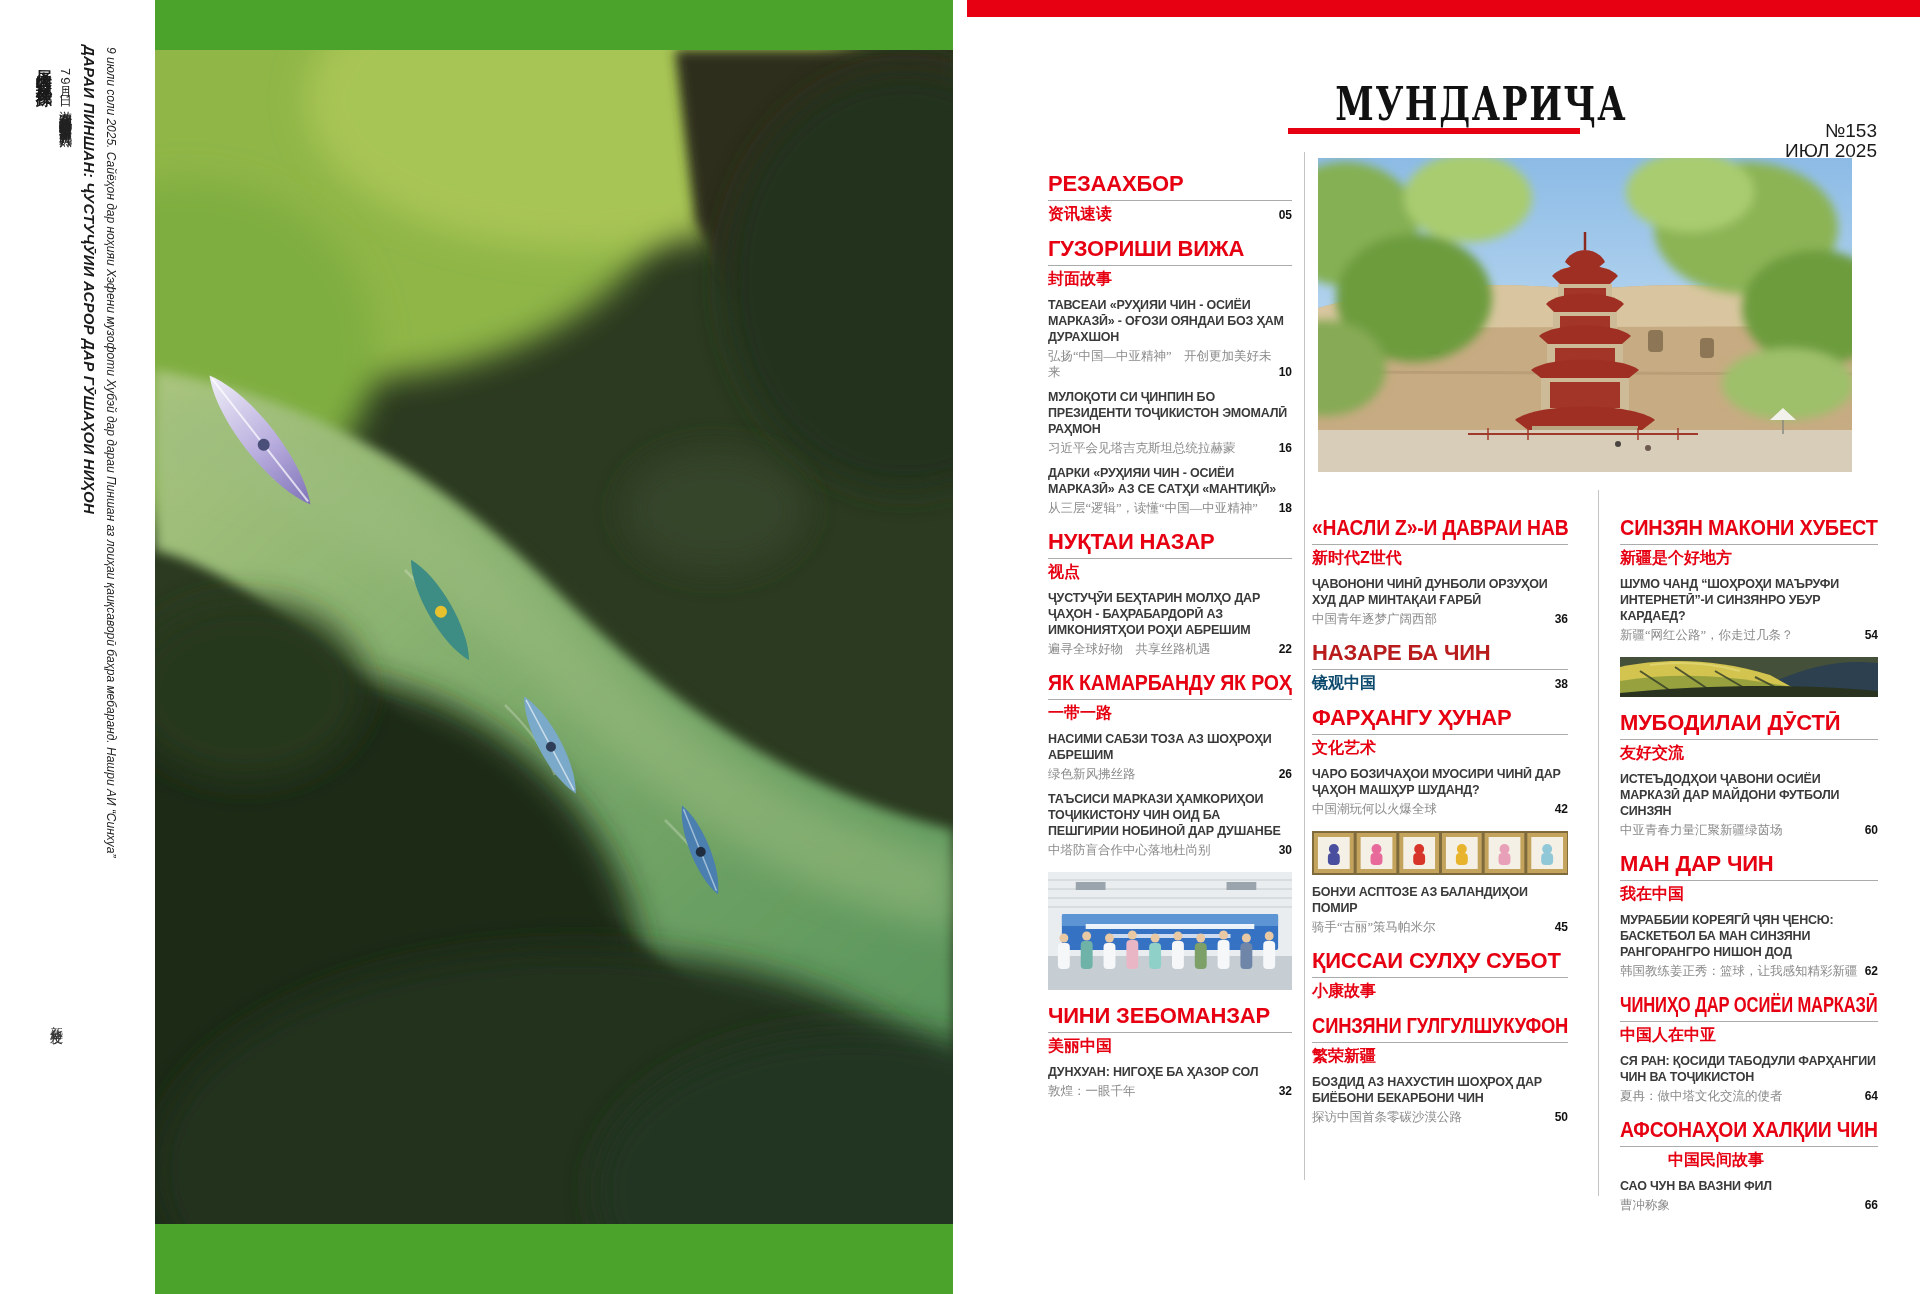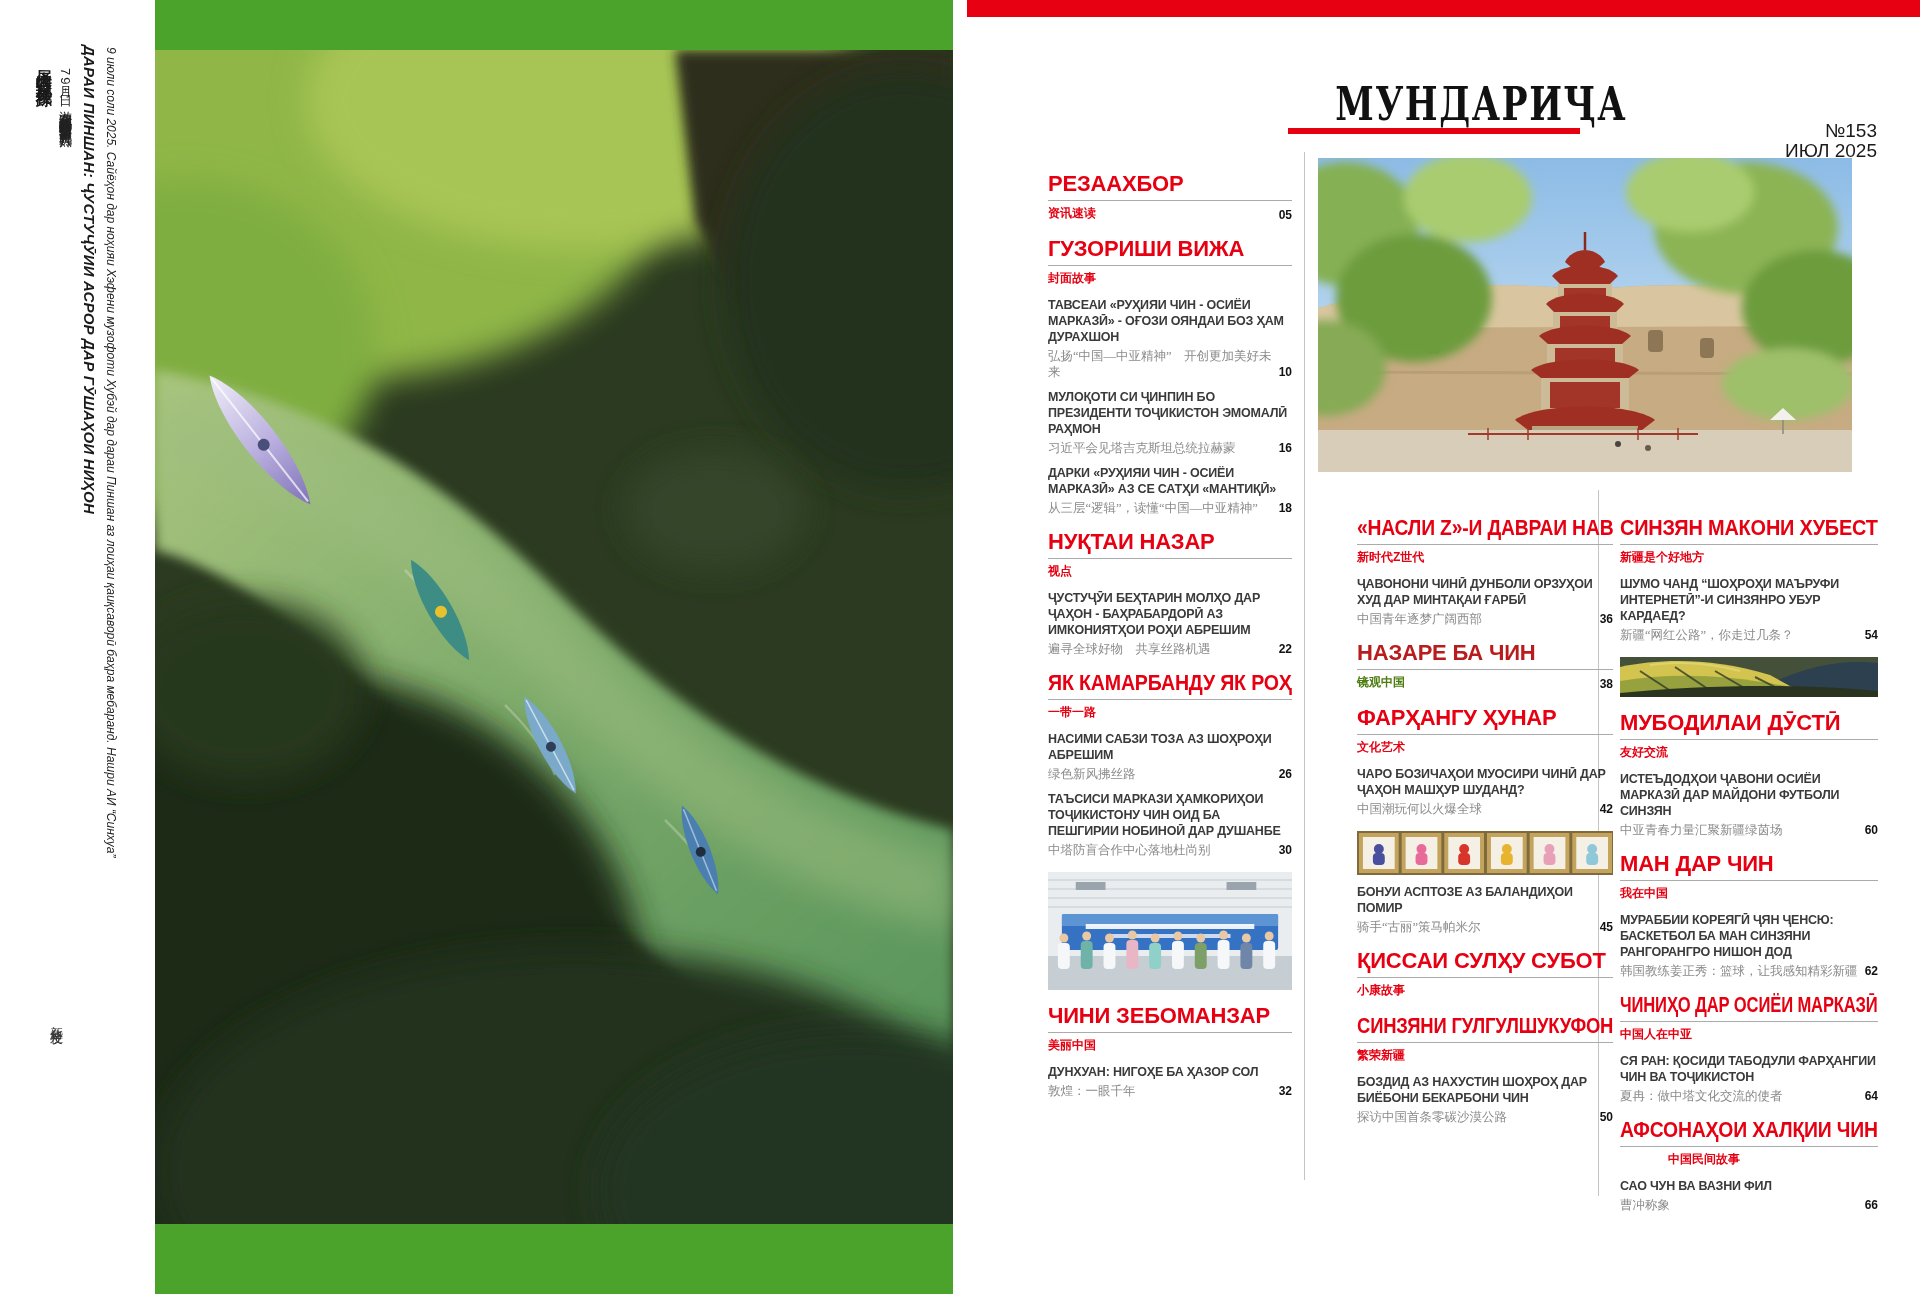--- a/index.html
+++ b/index.html
@@ -24,29 +24,29 @@
             font-weight:bold;font-size:46px;line-height:48px;color:#111;letter-spacing:2px;transform-origin:center;}
   .masthead-rule{position:absolute;left:1288px;top:128px;width:292px;height:6px;}
   .issue{position:absolute;left:1700px;top:121px;width:177px;text-align:right;
          font-size:19px;line-height:20px;color:#1a1a1a;}
   .hero-photo{position:absolute;left:1318px;top:158px;width:534px;height:314px;overflow:hidden;}
   .vdiv{position:absolute;width:1px;background:#c4c4c4;}
   .vdiv1{left:1304px;top:152px;height:1028px;}
   .vdiv2{left:1598px;top:490px;height:706px;}
   .toc-col{position:absolute;}
   .col0{left:1048px;top:156px;width:244px;}
-  .col1{left:1357px;top:500px;width:256px;}
+  .col1{left:1312px;top:500px;width:256px;}
   .col2{left:1620px;top:500px;width:258px;}
   .sec{margin-top:14px;}
   .sec:first-child{margin-top:16px;}
   .sec-tj{display:inline-block;white-space:nowrap;font-size:22px;line-height:24px;font-weight:bold;
           letter-spacing:-.2px;transform-origin:left center;}
   .sec-rule{height:1px;background:#ababab;margin:4px 0 3px 0;}
   .sec-row{display:flex;align-items:flex-end;justify-content:space-between;}
-  .sec-zh{font-size:12px;line-height:19px;font-weight:bold;}
+  .sec-zh{font-size:16px;line-height:19px;font-weight:bold;}
   .entry{margin-top:9px;}
   .entry-tj{font-size:12.5px;line-height:16px;font-weight:bold;letter-spacing:-.2px;color:#3a3a3a;}
   .entry-row{display:flex;align-items:flex-end;justify-content:space-between;margin-top:3px;}
   .entry-zh{flex:1;padding-right:6px;font-family:"Liberation Serif","DejaVu Serif",serif;
             font-size:12.5px;line-height:16px;color:#8a8a8a;}
   .pg{font-size:12px;line-height:16px;font-weight:bold;color:#111;white-space:nowrap;}
   .ph{margin-top:14px;overflow:hidden;}
   .ph-ceremony-photo{height:118px;}
   .ph-toys-photo{height:44px;}
   .ph-landscape-photo{height:40px;}
@@ -345,21 +345,21 @@
             <span class="sec-zh" style="color: rgb(230, 0, 18);">新时代Z世代</span>
           </div></div>
         <div class="entry">
           <div class="entry-tj">ҶАВОНОНИ ЧИНӢ ДУНБОЛИ ОРЗУҲОИ ХУД ДАР МИНТАҚАИ ҒАРБӢ</div>
           <div class="entry-row">
             <span class="entry-zh">中国青年逐梦广阔西部</span>
             <span class="pg">36</span>
           </div>
         </div>
         <div class="sec"><div class="sec-tj fit" style="color: #b91c1c; text-align: right;">НАЗАРЕ БА ЧИН</div><div class="sec-rule"></div><div class="sec-row">
-            <span class="sec-zh" style="color: #4d7c0f; text-align: right;">镜观中国</span>
+            <span class="sec-zh" style="color: #0c4a6e; text-align: right;">镜观中国</span>
             <span class="pg">38</span>
           </div></div>
         <div class="sec"><div class="sec-tj fit" style="color: rgb(230, 0, 18);">ФАРҲАНГУ ҲУНАР</div><div class="sec-rule"></div><div class="sec-row">
             <span class="sec-zh" style="color: rgb(230, 0, 18);">文化艺术</span>
           </div></div>
         <div class="entry">
           <div class="entry-tj">ЧАРО БОЗИЧАҲОИ МУОСИРИ ЧИНӢ ДАР ҶАҲОН МАШҲУР ШУДАНД?</div>
           <div class="entry-row">
             <span class="entry-zh">中国潮玩何以火爆全球</span>
             <span class="pg">42</span>

